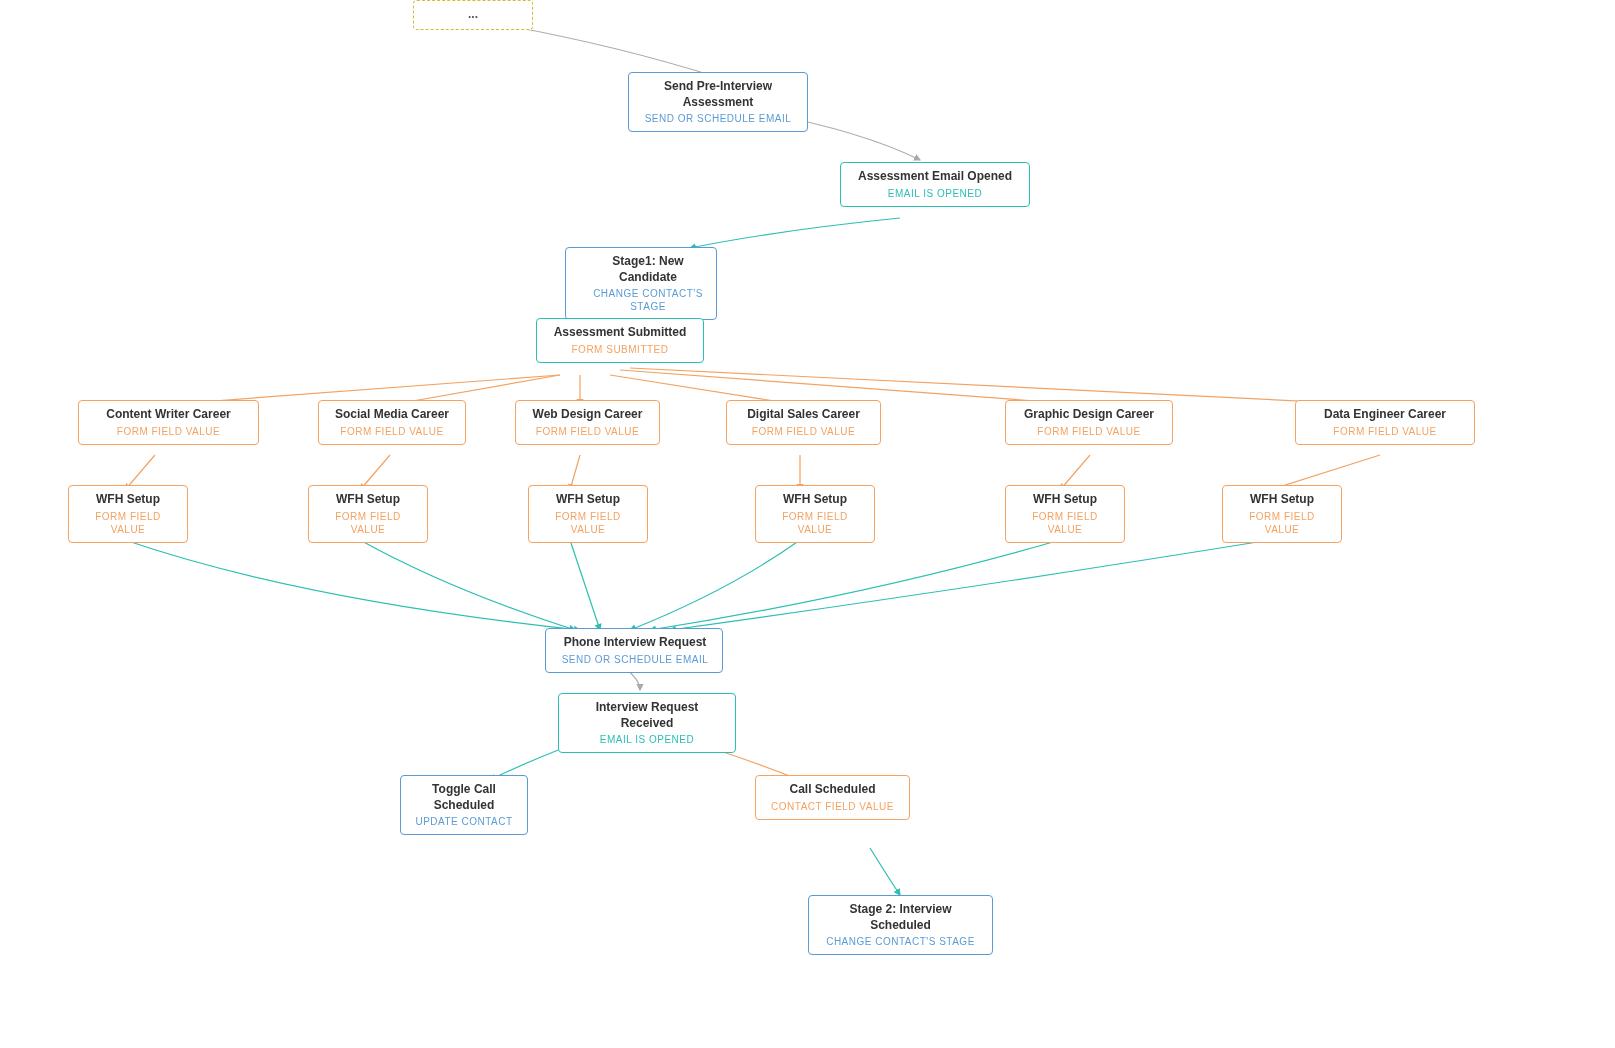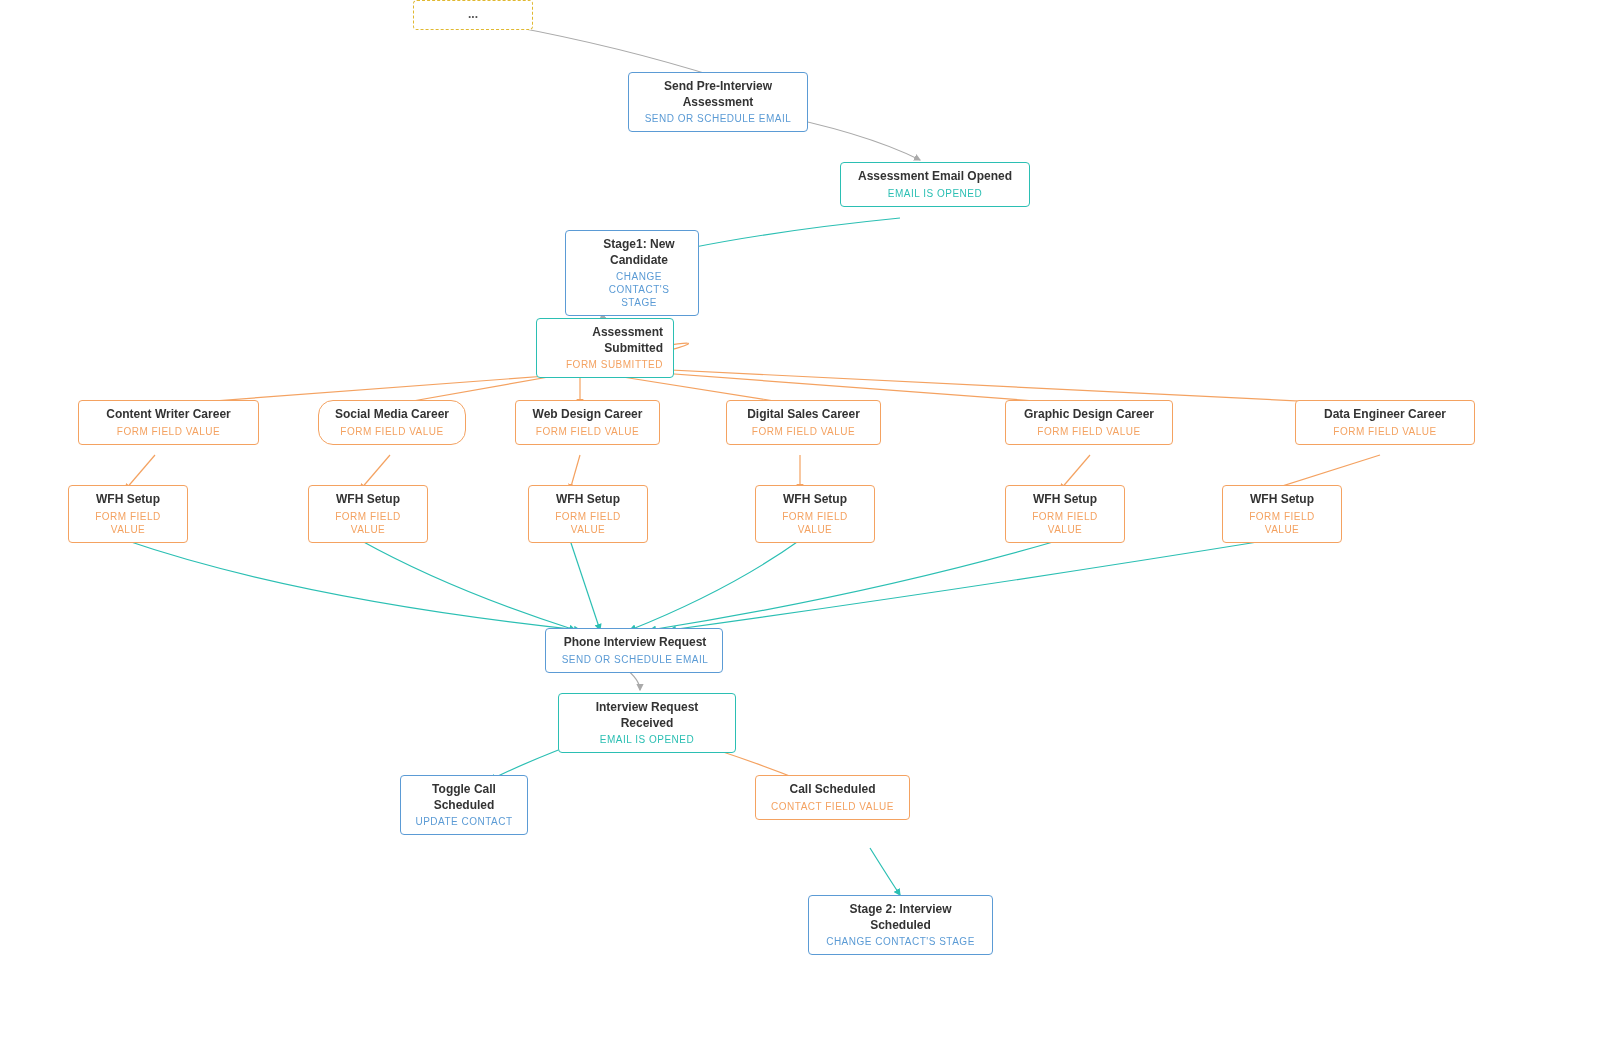--- a/index.html
+++ b/index.html
@@ -137,36 +137,36 @@
   <div class="node node-blue" style="left:628px; top:72px; width:180px;">
     <div class="node-title">Send Pre-Interview Assessment</div>
     <div class="node-sub">SEND OR SCHEDULE EMAIL</div>
   </div>
 
   <div class="node node-teal" style="left:840px; top:162px; width:190px;">
     <div class="node-title">Assessment Email Opened</div>
     <div class="node-sub">EMAIL IS OPENED</div>
   </div>
 
-  <div class="node node-blue" style="left:565px; top:230px; width:134px;padding-left:24px;">
+  <div class="node node-blue" style="left:565px; top:247px; width:152px;padding-left:24px;">
     <div class="node-title">Stage1: New Candidate</div>
     <div class="node-sub">CHANGE CONTACT'S STAGE</div>
   </div>
 
-  <div class="node node-teal" style="left:536px; top:318px; width:138px;text-align:right;">
+  <div class="node node-teal" style="left:536px; top:318px; width:168px;">
     <div class="node-title">Assessment Submitted</div>
     <div class="node-sub" style="color:#f4a261;">FORM SUBMITTED</div>
   </div>
 
   <div class="node node-orange" style="left:78px; top:400px; width:181px;">
     <div class="node-title">Content Writer Career</div>
     <div class="node-sub">FORM FIELD VALUE</div>
   </div>
 
-  <div class="node node-orange" style="left:318px; top:400px; width:148px;border-radius:15px;">
+  <div class="node node-orange" style="left:318px; top:400px; width:148px;">
     <div class="node-title">Social Media Career</div>
     <div class="node-sub">FORM FIELD VALUE</div>
   </div>
 
   <div class="node node-orange" style="left:515px; top:400px; width:145px;">
     <div class="node-title">Web Design Career</div>
     <div class="node-sub">FORM FIELD VALUE</div>
   </div>
 
   <div class="node node-orange" style="left:726px; top:400px; width:155px;">

